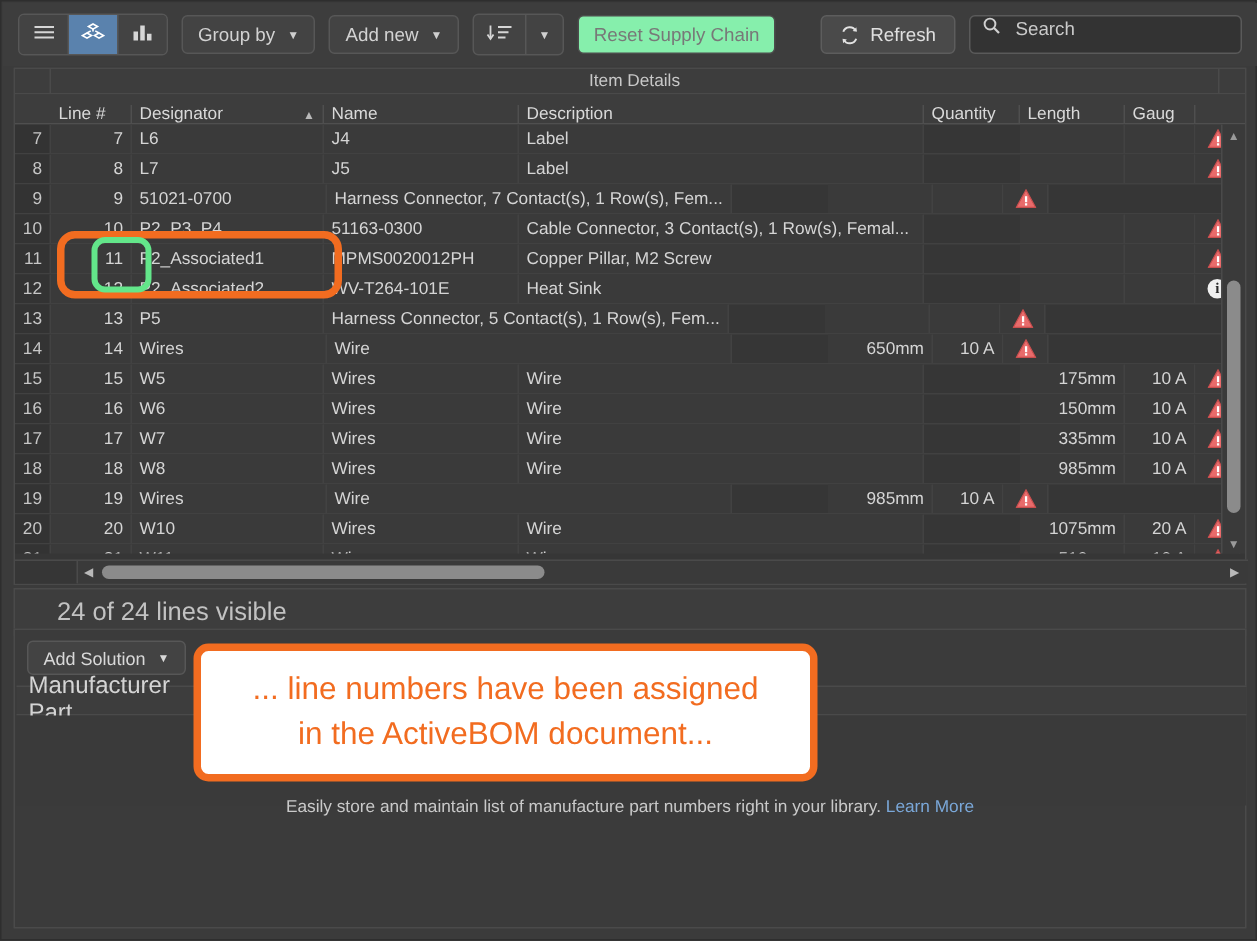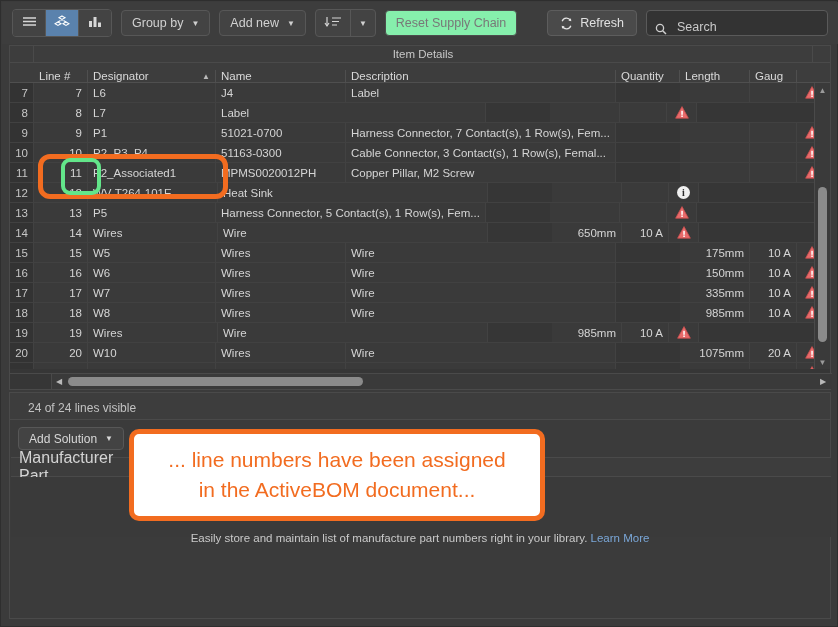--- a/index.html
+++ b/index.html
@@ -118,21 +118,21 @@
   .refresh-btn .ico { margin-right: 7px; display: flex; }
 
   .searchbox {
     height: 26px;
     width: 182px;
     margin-left: 9px;
     border: 1px solid #5a5a5a;
     border-radius: 4px;
     background: #333333;
     display: flex;
-    align-items: flex-end;
+    align-items: flex-start;
     padding: 0 8px;
     box-sizing: border-box;
   }
   .searchbox .ico { margin-right: 8px; display:flex; }
   .searchbox input {
     background: transparent;
     border: none;
     outline: none;
     color: #d6d6d6;
     font-size: 12.5px;
@@ -317,22 +317,22 @@
   
   .statusline {
     position: absolute;
     left: 8px; top: 391px;
     width: 822px; height: 32px;
     background: #3d3d3d;
     border: 1px solid #4a4a4a;
     box-sizing: border-box;
     display: flex;
     align-items: center;
-    padding-left: 18px;
-    font-size: 12px;
+    padding-left: 28px;
+    font-size: 17px;
     color: #c2c2c2;
   }
 
   
   .bottom-panel {
     position: absolute;
     left: 8px; top: 418px;
     width: 822px; height: 200px;
     background: #3b3b3b;
     border: 1px solid #4a4a4a;
@@ -593,36 +593,36 @@
               <path d="M7 0.6 L13.4 12.2 L0.6 12.2 Z" fill="#e86b6b" stroke="#c94e4e" stroke-width="0.8"></path>
               <rect x="6.3" y="4.8" width="1.5" height="4" fill="#ffffff"></rect>
               <rect x="6.3" y="9.5" width="1.5" height="1.5" fill="#ffffff"></rect>
             </svg>
           </div>
         </div>
         <div class="row">
           <div class="cell gutter c-gutter">8</div>
           <div class="cell c-line num">8</div>
           <div class="cell c-desig">L7</div>
+          <div class="cell c-name">J5</div>
           <div class="cell c-desc">Label</div>
           <div class="cell c-qty num">1</div>
           <div class="cell c-len num"></div>
           <div class="cell c-gauge num"></div>
           <div class="cell c-warn icon">
             <svg class="warn-tri" viewBox="0 0 14 13">
               <path d="M7 0.6 L13.4 12.2 L0.6 12.2 Z" fill="#e86b6b" stroke="#c94e4e" stroke-width="0.8"></path>
               <rect x="6.3" y="4.8" width="1.5" height="4" fill="#ffffff"></rect>
               <rect x="6.3" y="9.5" width="1.5" height="1.5" fill="#ffffff"></rect>
             </svg>
           </div>
         </div>
         <div class="row">
           <div class="cell gutter c-gutter">9</div>
           <div class="cell c-line num">9</div>
-          <div class="cell c-desig">P1</div>
           <div class="cell c-name">51021-0700</div>
           <div class="cell c-desc">Harness Connector, 7 Contact(s), 1 Row(s), Fem...</div>
           <div class="cell c-qty num">1</div>
           <div class="cell c-len num"></div>
           <div class="cell c-gauge num"></div>
           <div class="cell c-warn icon">
             <svg class="warn-tri" viewBox="0 0 14 13">
               <path d="M7 0.6 L13.4 12.2 L0.6 12.2 Z" fill="#e86b6b" stroke="#c94e4e" stroke-width="0.8"></path>
               <rect x="6.3" y="4.8" width="1.5" height="4" fill="#ffffff"></rect>
               <rect x="6.3" y="9.5" width="1.5" height="1.5" fill="#ffffff"></rect>
@@ -659,20 +659,21 @@
             <svg class="warn-tri" viewBox="0 0 14 13">
               <path d="M7 0.6 L13.4 12.2 L0.6 12.2 Z" fill="#e86b6b" stroke="#c94e4e" stroke-width="0.8"></path>
               <rect x="6.3" y="4.8" width="1.5" height="4" fill="#ffffff"></rect>
               <rect x="6.3" y="9.5" width="1.5" height="1.5" fill="#ffffff"></rect>
             </svg>
           </div>
         </div>
         <div class="row">
           <div class="cell gutter c-gutter">12</div>
           <div class="cell c-line num">12</div>
+          <div class="cell c-desig">P2_Associated2</div>
           <div class="cell c-name">WV-T264-101E</div>
           <div class="cell c-desc">Heat Sink</div>
           <div class="cell c-qty num">1</div>
           <div class="cell c-len num"></div>
           <div class="cell c-gauge num"></div>
           <div class="cell c-warn icon">
             <span class="info-circle">i</span>
           </div>
         </div>
         <div class="row">

